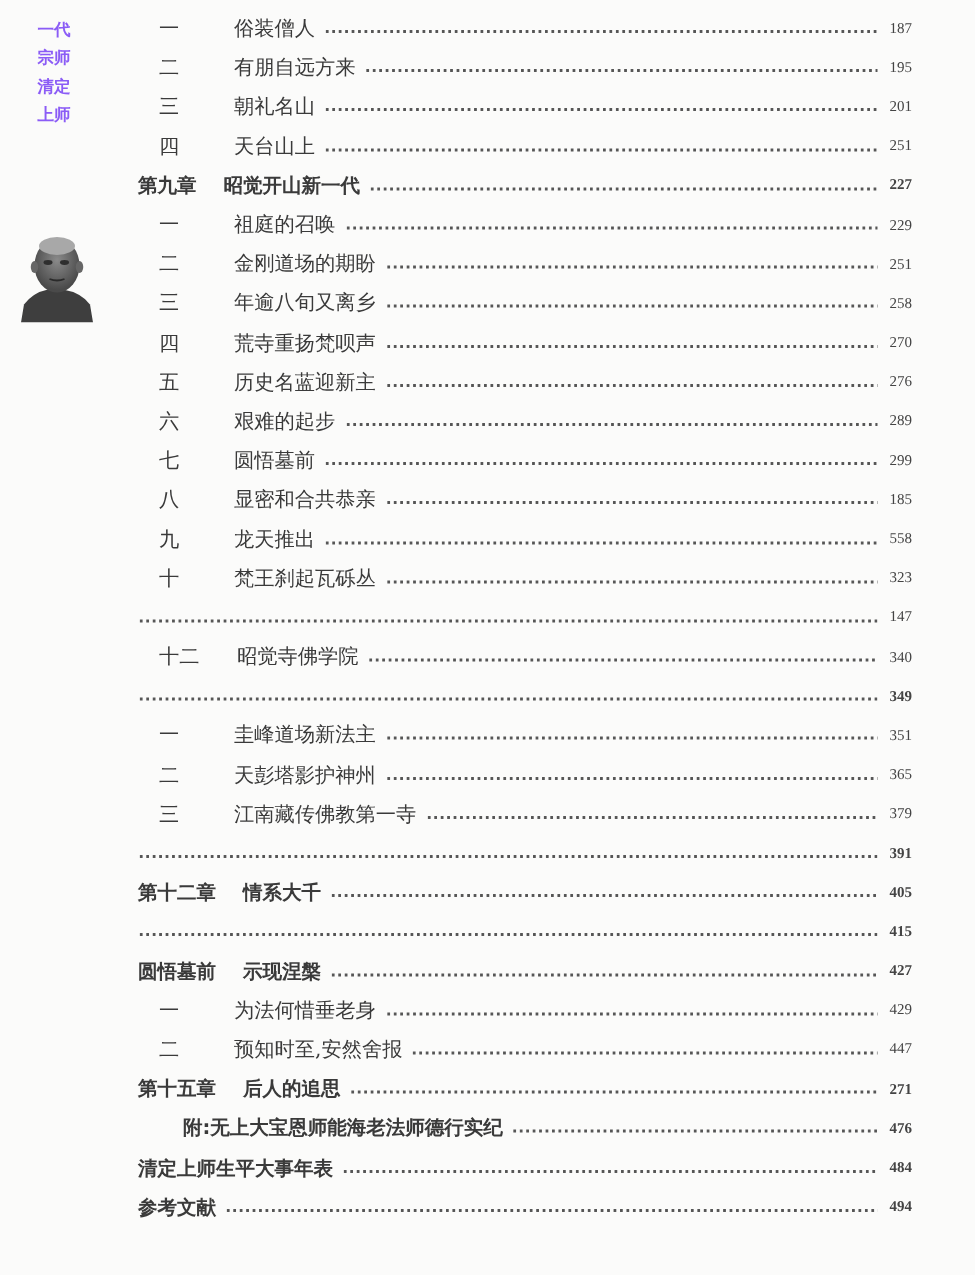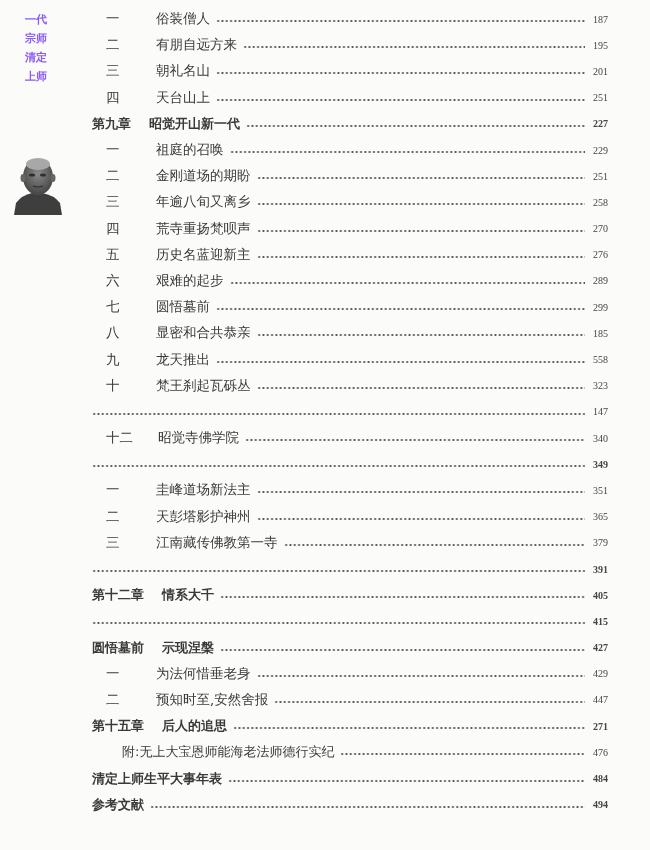--- a/index.html
+++ b/index.html
@@ -26,21 +26,21 @@
   .row {
     position:relative; height:26.2px; display:flex; align-items:center;
     font-size:13.5px; white-space:nowrap;
   }
   .row .title { display:flex; align-items:center; background:#fbfbfa; padding-right:6px; position:relative; z-index:1; }
   .row .num { display:inline-block; }
   .row.section .num { width:50px; padding-left:14px; box-sizing:content-box; }
   .row.section .num.wide { width:52px; }
   .row.chapter { font-family:"DejaVu Sans", sans-serif; font-weight:bold; font-size:13px; }
   .row.chapter .num { margin-right:18px;text-align:right; }
-  .row.appendix { font-family:"DejaVu Sans", sans-serif; font-weight:normal; font-size:13px; padding-left:30px; }
+  .row.appendix { font-family:"DejaVu Sans", sans-serif; font-weight:bold; font-size:13px; padding-left:30px; }
   .row.plain { font-family:"DejaVu Sans", sans-serif; font-weight:bold; font-size:13px; }
   .leader {
     flex:1; height:2px; margin:0 8px 0 0; align-self:center; margin-top:4px;
     background-image:radial-gradient(circle, #555 0.9px, transparent 1.1px);
     background-size:4.3px 2px; background-repeat:repeat-x;
   }
   .page {
     width:34px; text-align:left; font-family:"Liberation Serif", serif;
     font-size:10px; color:#444;
   }

